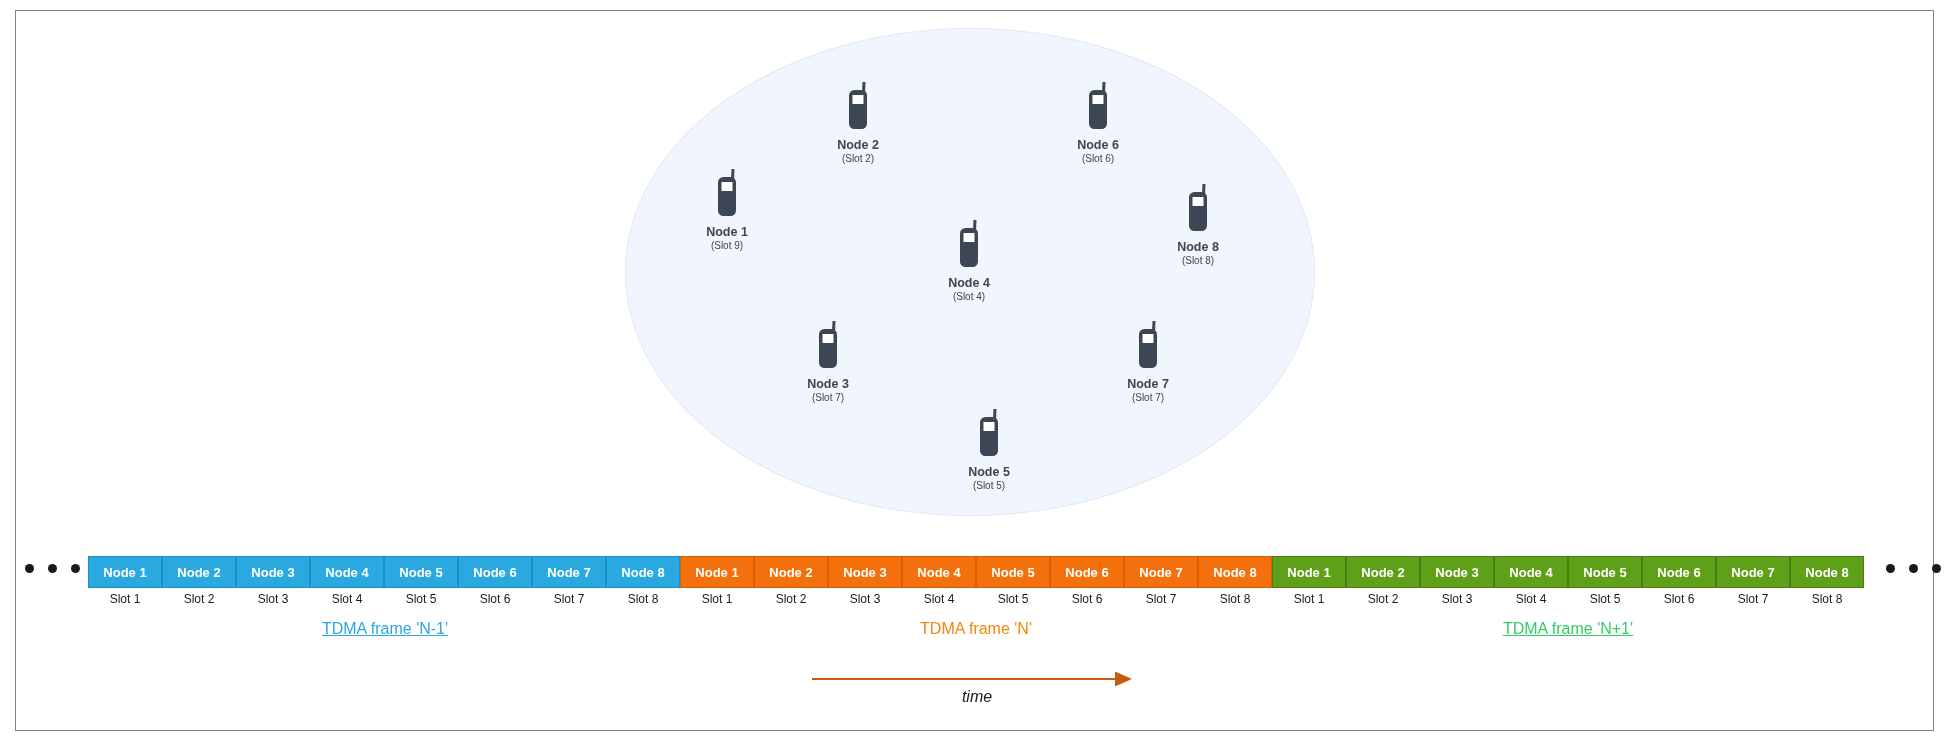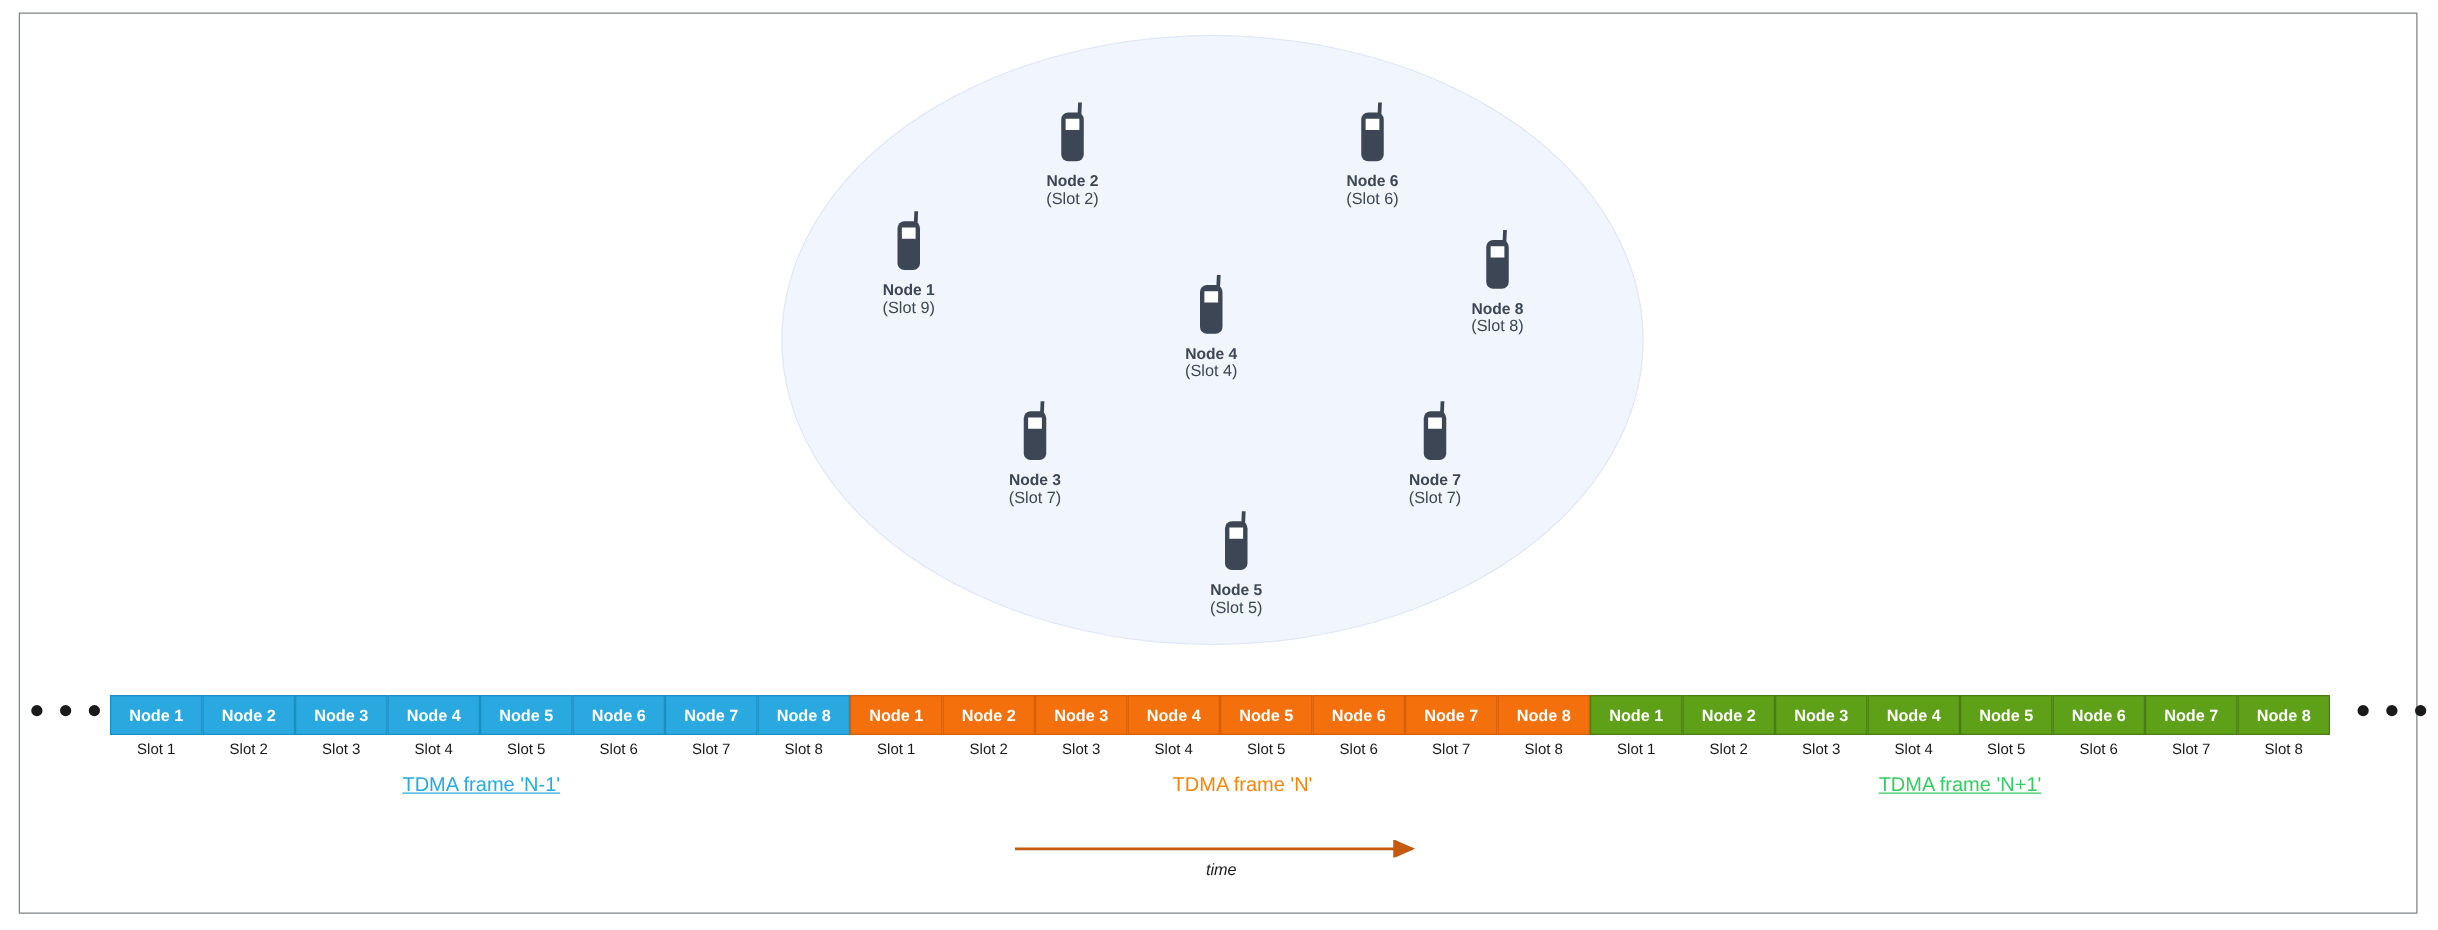--- a/index.html
+++ b/index.html
@@ -50,21 +50,21 @@
   .phone svg{display:block;}
   .node-name{
     font-size:12.5px;
     font-weight:bold;
     line-height:14px;
     margin-top:3px;
     color:#3d4654;
     white-space:nowrap;
   }
   .node-slot{
-    font-size:13px;
+    font-size:10px;
     font-weight:normal;
     line-height:14px;
     color:#3d4654;
     white-space:nowrap;
   }
 
   
   #timeline{
     position:absolute;
     left:0;top:0;width:1950px;height:744px;
@@ -127,21 +127,21 @@
     left:812px;top:672px;
     width:330px;height:14px;
     pointer-events:auto;
   }
   #time-label{
     position:absolute;
     left:812px;top:688px;
     width:330px;
     text-align:center;
     font-style:italic;
-    font-size:13px;
+    font-size:16px;
     color:#1a1a1a;
     pointer-events:auto;
   }
 </style>
 </head>
 <body>
 
 <div id="canvas">
   <div id="frame"></div>
 
@@ -270,21 +270,21 @@
       <div class="slot-cell orange" style="left: 902px;">Node 4</div>
       <div class="slot-label" style="left: 902px;">Slot 4</div>
       <div class="slot-cell orange" style="left: 976px;">Node 5</div>
       <div class="slot-label" style="left: 976px;">Slot 5</div>
       <div class="slot-cell orange" style="left: 1050px;">Node 6</div>
       <div class="slot-label" style="left: 1050px;">Slot 6</div>
       <div class="slot-cell orange" style="left: 1124px;">Node 7</div>
       <div class="slot-label" style="left: 1124px;">Slot 7</div>
       <div class="slot-cell orange" style="left: 1198px;">Node 8</div>
       <div class="slot-label" style="left: 1198px;">Slot 8</div>
-      <div class="frame-label orange" style="left: 844px; text-align: center;">TDMA frame 'N'</div>
+      <div class="frame-label orange" style="left: 826px; text-align: center;">TDMA frame 'N'</div>
       <div class="slot-cell green" style="left: 1272px;">Node 1</div>
       <div class="slot-label" style="left: 1272px;">Slot 1</div>
       <div class="slot-cell green" style="left: 1346px;">Node 2</div>
       <div class="slot-label" style="left: 1346px;">Slot 2</div>
       <div class="slot-cell green" style="left: 1420px;">Node 3</div>
       <div class="slot-label" style="left: 1420px;">Slot 3</div>
       <div class="slot-cell green" style="left: 1494px;">Node 4</div>
       <div class="slot-label" style="left: 1494px;">Slot 4</div>
       <div class="slot-cell green" style="left: 1568px;">Node 5</div>
       <div class="slot-label" style="left: 1568px;">Slot 5</div>

